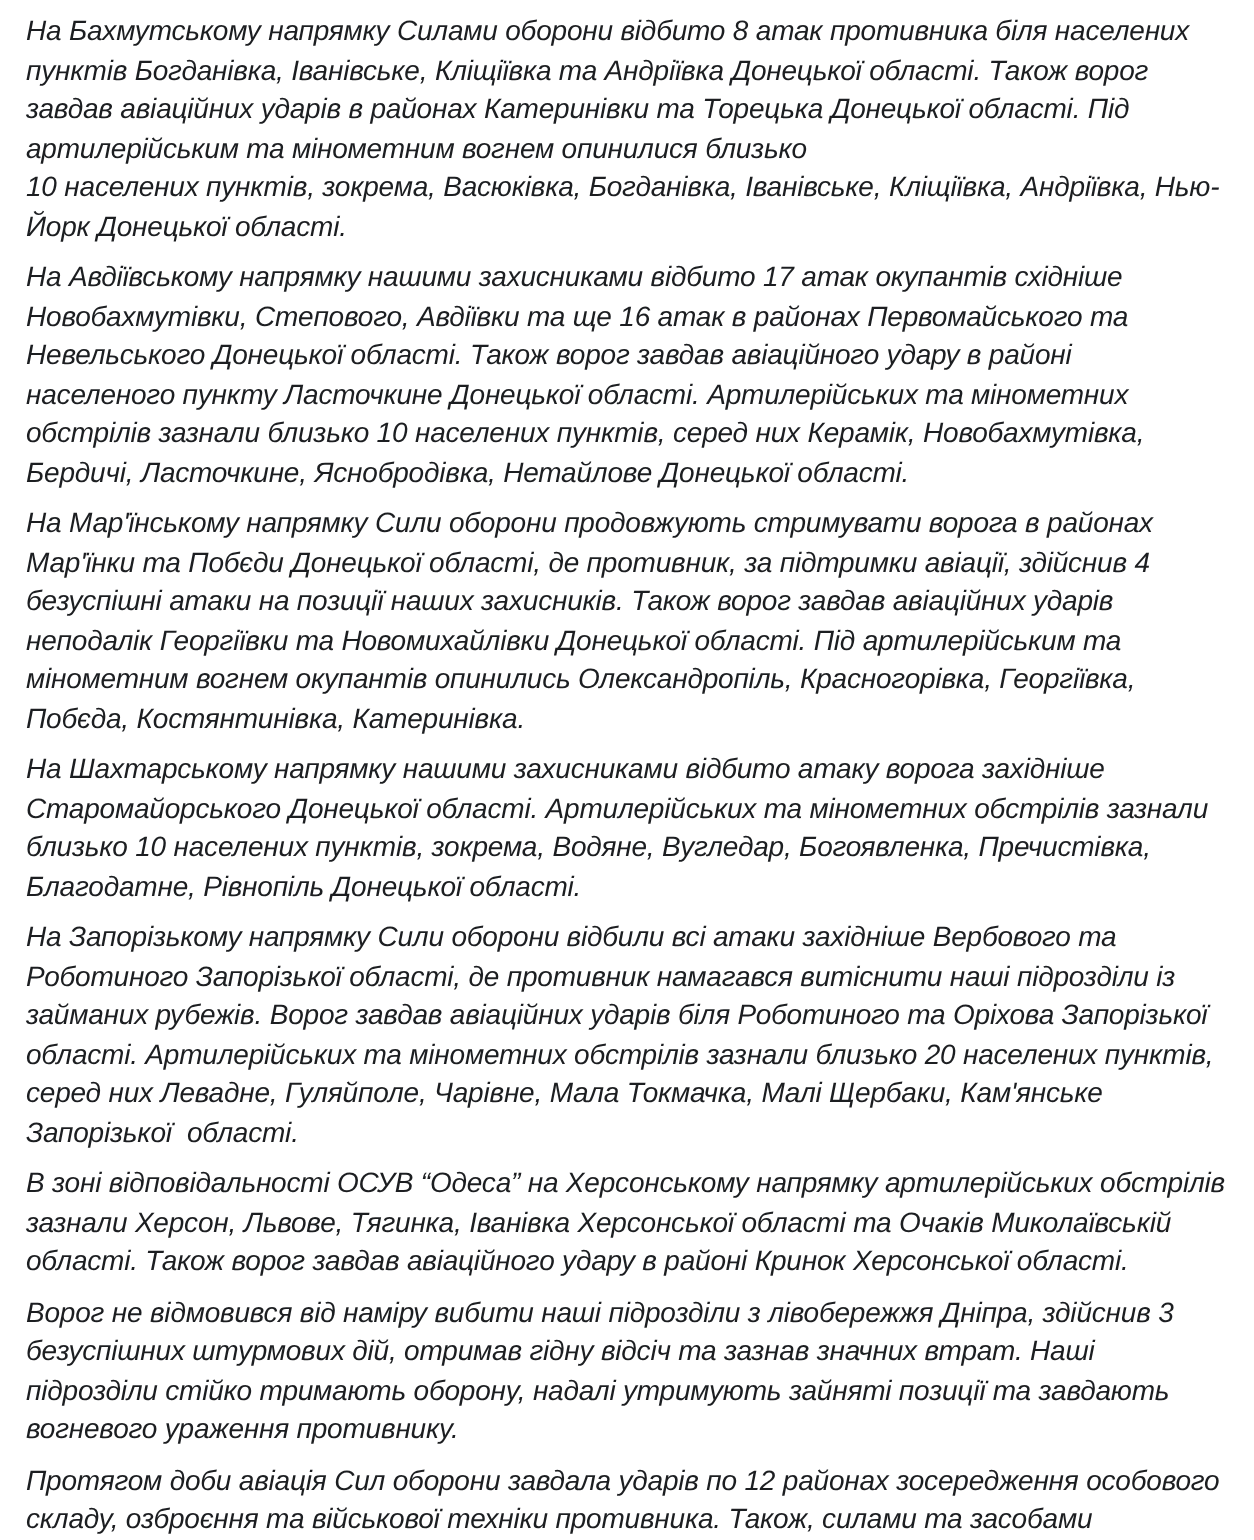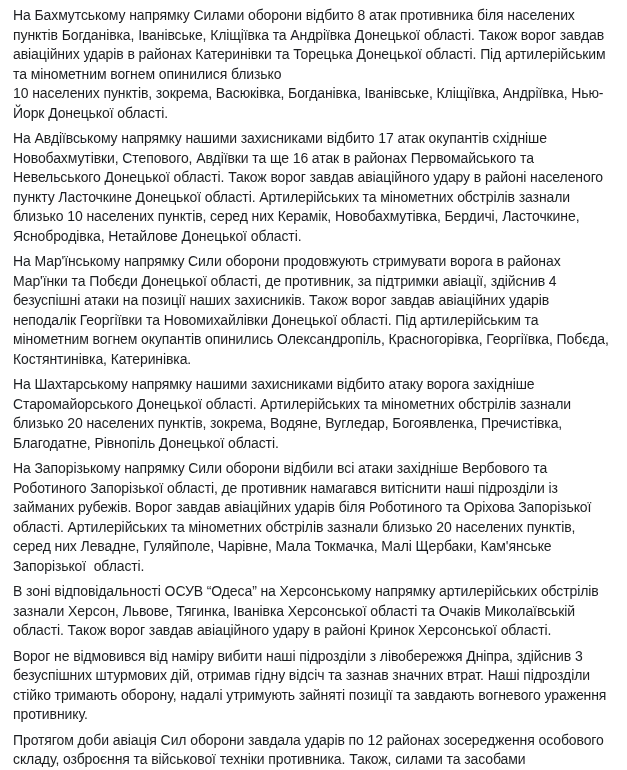--- a/index.html
+++ b/index.html
@@ -19,28 +19,29 @@
     font-family: "Liberation Sans", sans-serif;
     font-size: 14px;
     line-height: 19.5px;
     color: #1c1e21;
     letter-spacing: -0.1px;
   }
   .para {
     margin: 0 0 6px 0;
     white-space: pre-wrap;
     word-wrap: break-word;
+    font-style: italic;
   }
 </style>
 </head>
 <body>
 
 <div class="post">
   <p class="para">На Бахмутському напрямку Силами оборони відбито 8 атак противника біля населених пунктів Богданівка, Іванівське, Кліщіївка та Андріївка Донецької області. Також ворог завдав авіаційних ударів в районах Катеринівки та Торецька Донецької області. Під артилерійським та мінометним вогнем опинилися близько
 10 населених пунктів, зокрема, Васюківка, Богданівка, Іванівське, Кліщіївка, Андріївка, Нью-Йорк Донецької області.</p>
   <p class="para">На Авдіївському напрямку нашими захисниками відбито 17 атак окупантів східніше Новобахмутівки, Степового, Авдіївки та ще 16 атак в районах Первомайського та Невельського Донецької області. Також ворог завдав авіаційного удару в районі населеного пункту Ласточкине Донецької області. Артилерійських та мінометних обстрілів зазнали близько 10 населених пунктів, серед них Керамік, Новобахмутівка, Бердичі, Ласточкине, Яснобродівка, Нетайлове Донецької області.</p>
   <p class="para">На Мар'їнському напрямку Сили оборони продовжують стримувати ворога в районах Мар'їнки та Побєди Донецької області, де противник, за підтримки авіації, здійснив 4 безуспішні атаки на позиції наших захисників. Також ворог завдав авіаційних ударів неподалік Георгіївки та Новомихайлівки Донецької області. Під артилерійським та мінометним вогнем окупантів опинились Олександропіль, Красногорівка, Георгіївка, Побєда, Костянтинівка, Катеринівка.</p>
-  <p class="para">На Шахтарському напрямку нашими захисниками відбито атаку ворога західніше Старомайорського Донецької області. Артилерійських та мінометних обстрілів зазнали близько 20 населених пунктів, зокрема, Водяне, Вугледар, Богоявленка, Пречистівка, Благодатне, Рівнопіль Донецької області.</p>
+  <p class="para">На Шахтарському напрямку нашими захисниками відбито атаку ворога західніше Старомайорського Донецької області. Артилерійських та мінометних обстрілів зазнали близько 10 населених пунктів, зокрема, Водяне, Вугледар, Богоявленка, Пречистівка, Благодатне, Рівнопіль Донецької області.</p>
   <p class="para">На Запорізькому напрямку Сили оборони відбили всі атаки західніше Вербового та Роботиного Запорізької області, де противник намагався витіснити наші підрозділи із займаних рубежів. Ворог завдав авіаційних ударів біля Роботиного та Оріхова Запорізької області. Артилерійських та мінометних обстрілів зазнали близько 20 населених пунктів, серед них Левадне, Гуляйполе, Чарівне, Мала Токмачка, Малі Щербаки, Кам'янське Запорізької  області.</p>
   <p class="para">В зоні відповідальності ОСУВ “Одеса” на Херсонському напрямку артилерійських обстрілів зазнали Херсон, Львове, Тягинка, Іванівка Херсонської області та Очаків Миколаївській області. Також ворог завдав авіаційного удару в районі Кринок Херсонської області.</p>
   <p class="para">Ворог не відмовився від наміру вибити наші підрозділи з лівобережжя Дніпра, здійснив 3 безуспішних штурмових дій, отримав гідну відсіч та зазнав значних втрат. Наші підрозділи стійко тримають оборону, надалі утримують зайняті позиції та завдають вогневого ураження противнику.</p>
   <p class="para">Протягом доби авіація Сил оборони завдала ударів по 12 районах зосередження особового складу, озброєння та військової техніки противника. Також, силами та засобами протиповітряної оборони України знищено 3 винищувача-бомбардувальника Су-34.</p>
 </div>
 
 </body></html>

